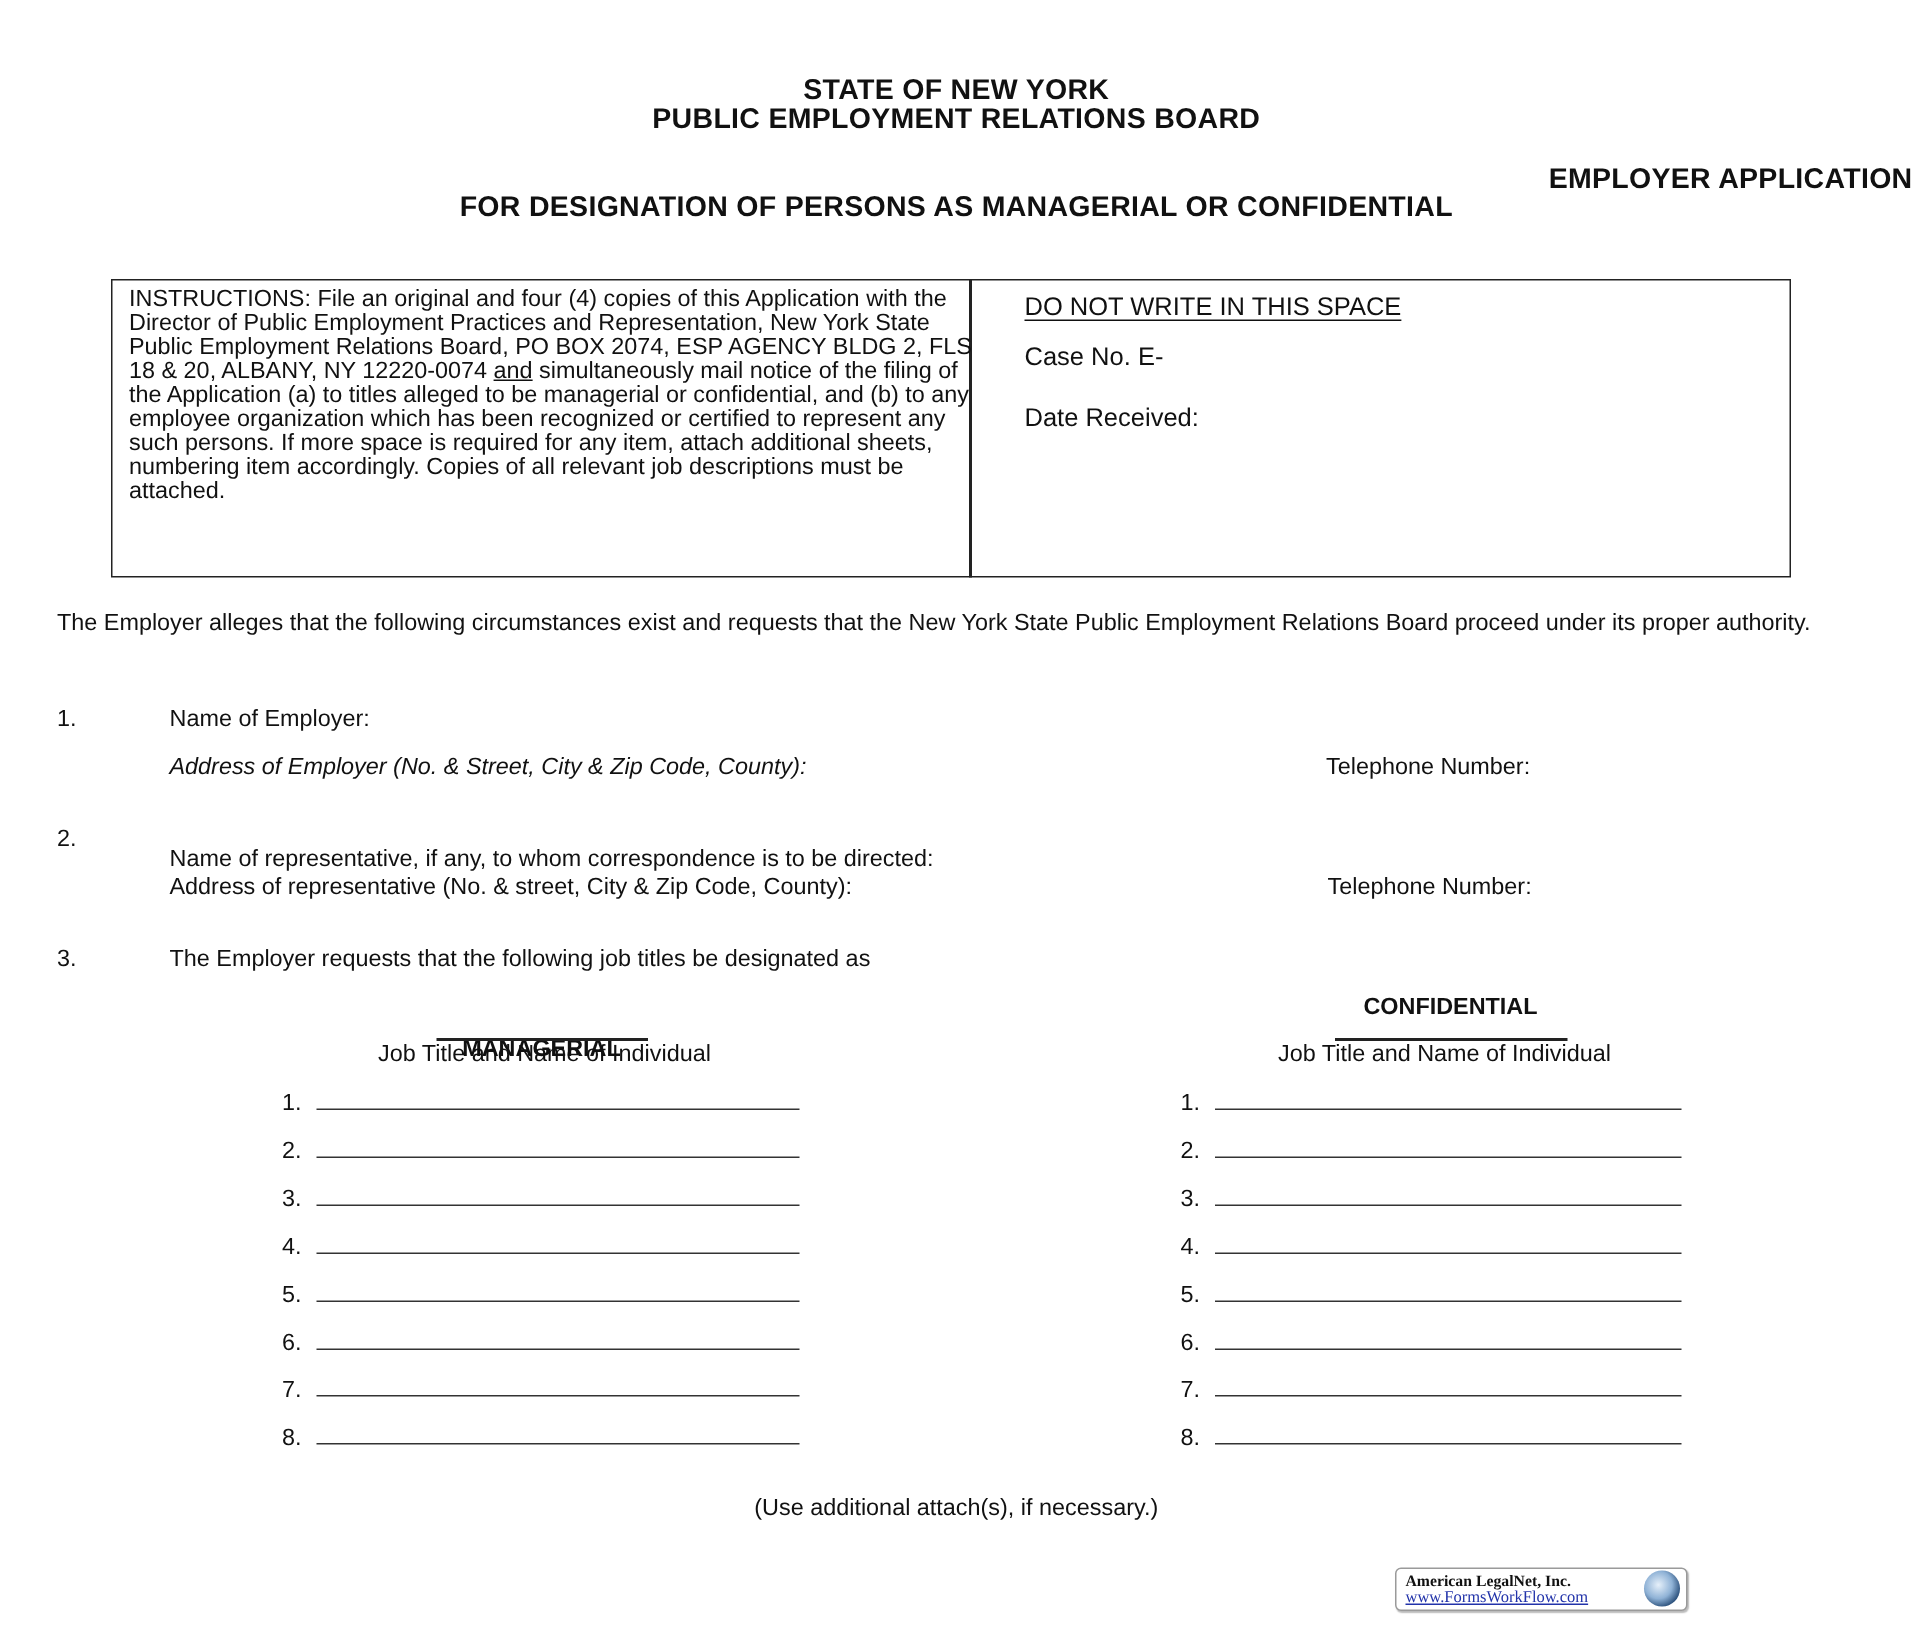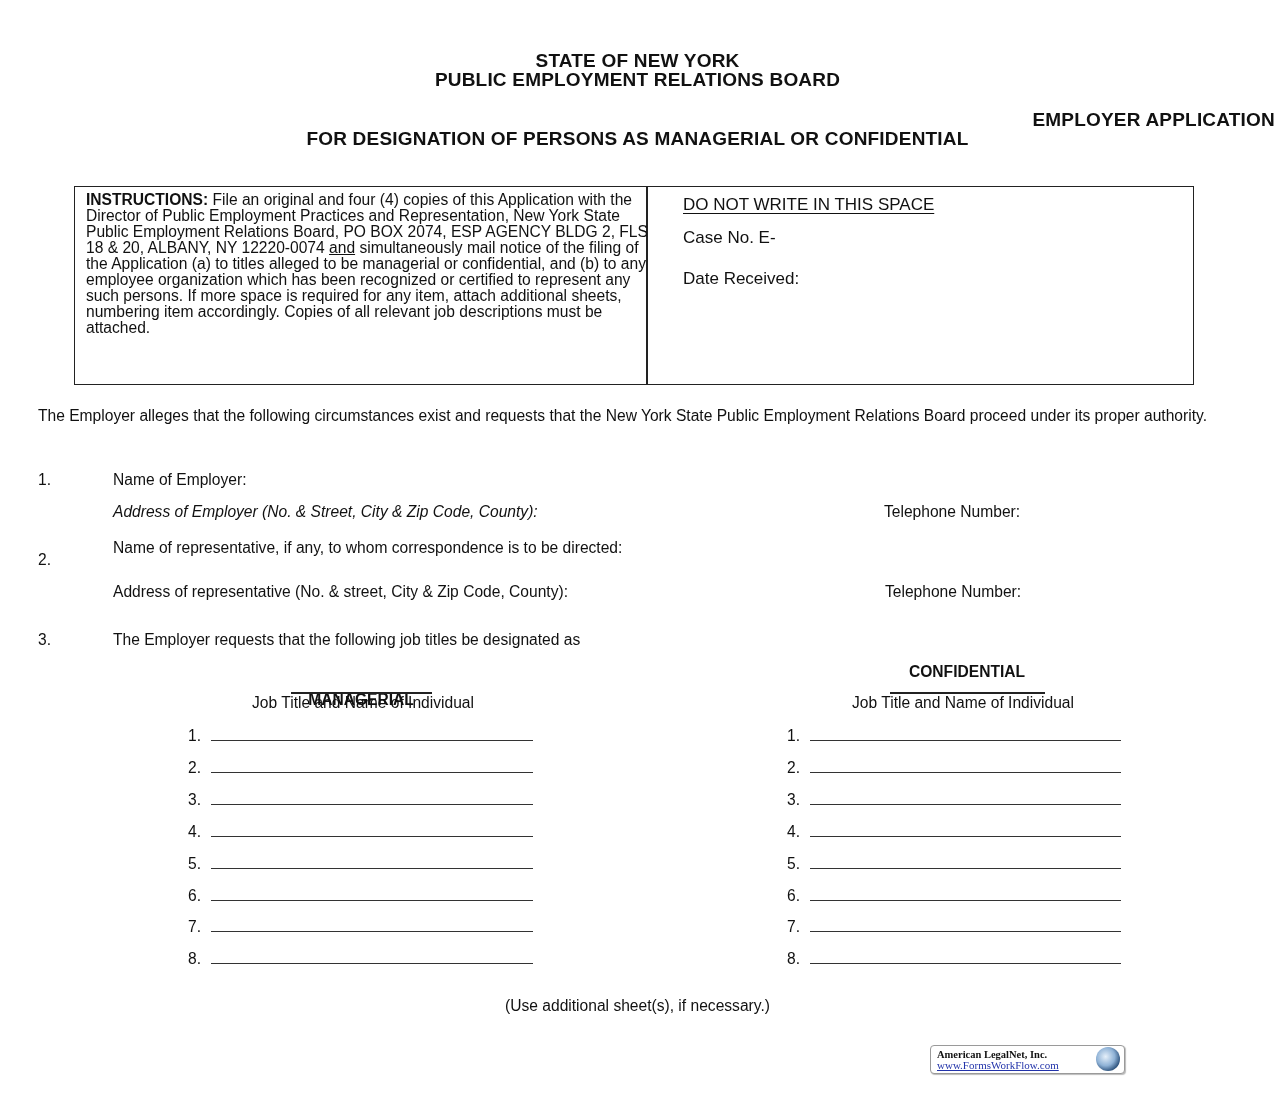--- a/index.html
+++ b/index.html
@@ -16,21 +16,21 @@
       position: absolute; left: 74px; top: 186px; width: 1118px; height: 197px;
       border: 1.5px solid #222;
     }
     .box-divider {
       position: absolute; left: 646px; top: 186px; width: 1.5px; height: 199px; background: #222;
     }
     .instructions {
       position: absolute; left: 86px; top: 192px; width: 570px;
       font-size: 15.6px; line-height: 16px; white-space: pre-line;
     }
-    .instructions b { font-weight: bold; }
+    .instructions b { font-weight: normal; }
     .instructions u { text-decoration: underline; }
     .office {
       position: absolute; left: 683px; font-size: 17px; line-height: 18px;
     }
     .office.u { text-decoration: underline; text-underline-offset: 3px; }
     .para {
       position: absolute; left: 38px; top: 408px; width: 1200px;
       font-size: 15.6px; line-height: 16.5px;
     }
     .line { position: absolute; font-size: 15.6px; line-height: 18px; white-space: nowrap; }
@@ -85,21 +85,21 @@
 <div class="office" style="top:270px;">Date Received:</div>
 
 <div class="para">The Employer alleges that the following circumstances exist and requests that the New York State Public Employment Relations Board proceed under its proper authority.</div>
 
 <div class="line" style="left:38px; top:471px;">1.</div>
 <div class="line" style="left:113px; top:471px;">Name of Employer:</div>
 <div class="line" style="left:113px; top:503px;font-style:italic;">Address of Employer (No. &amp; Street, City &amp; Zip Code, County):</div>
 <div class="line" style="left:884px; top:503px;">Telephone Number:</div>
 
 <div class="line" style="left:38px; top:551px;">2.</div>
-<div class="line" style="left:113px; top:539px;">Name of representative, if any, to whom correspondence is to be directed:</div>
+<div class="line" style="left:113px; top:564px;">Name of representative, if any, to whom correspondence is to be directed:</div>
 <div class="line" style="left:113px; top:583px;">Address of representative (No. &amp; street, City &amp; Zip Code, County):</div>
 <div class="line" style="left:885px; top:583px;">Telephone Number:</div>
 
 <div class="line" style="left:38px; top:631px;">3.</div>
 <div class="line" style="left:113px; top:631px;">The Employer requests that the following job titles be designated as</div>
 
 <div class="col-head" style="left:211px; top:691px; width:300px;">MANAGERIAL</div>
 <div class="col-rule" style="left:291px; top:692px; width:141px;"></div>
 <div class="col-sub" style="left:213px; top:694px; width:300px;">Job Title and Name of Individual</div>
 
@@ -118,19 +118,19 @@
 
 <div class="entry" style="left:787px; top:727px;"><span class="num">1.</span><span class="blank" style="width:311px;"></span></div>
 <div class="entry" style="left:787px; top:759px;"><span class="num">2.</span><span class="blank" style="width:311px;"></span></div>
 <div class="entry" style="left:787px; top:791px;"><span class="num">3.</span><span class="blank" style="width:311px;"></span></div>
 <div class="entry" style="left:787px; top:823px;"><span class="num">4.</span><span class="blank" style="width:311px;"></span></div>
 <div class="entry" style="left:787px; top:855px;"><span class="num">5.</span><span class="blank" style="width:311px;"></span></div>
 <div class="entry" style="left:787px; top:887px;"><span class="num">6.</span><span class="blank" style="width:311px;"></span></div>
 <div class="entry" style="left:787px; top:918px;"><span class="num">7.</span><span class="blank" style="width:311px;"></span></div>
 <div class="entry" style="left:787px; top:950px;"><span class="num">8.</span><span class="blank" style="width:311px;"></span></div>
 
-<div class="footer-note">(Use additional sheet(s), if necessary.)</div>
+<div class="footer-note">(Use additional attach(s), if necessary.)</div>
 
 <div class="badge">
   <span class="name">American LegalNet, Inc.</span>
   <span class="url">www.FormsWorkFlow.com</span>
   <span class="globe"></span>
 </div>
 
 </body></html>

